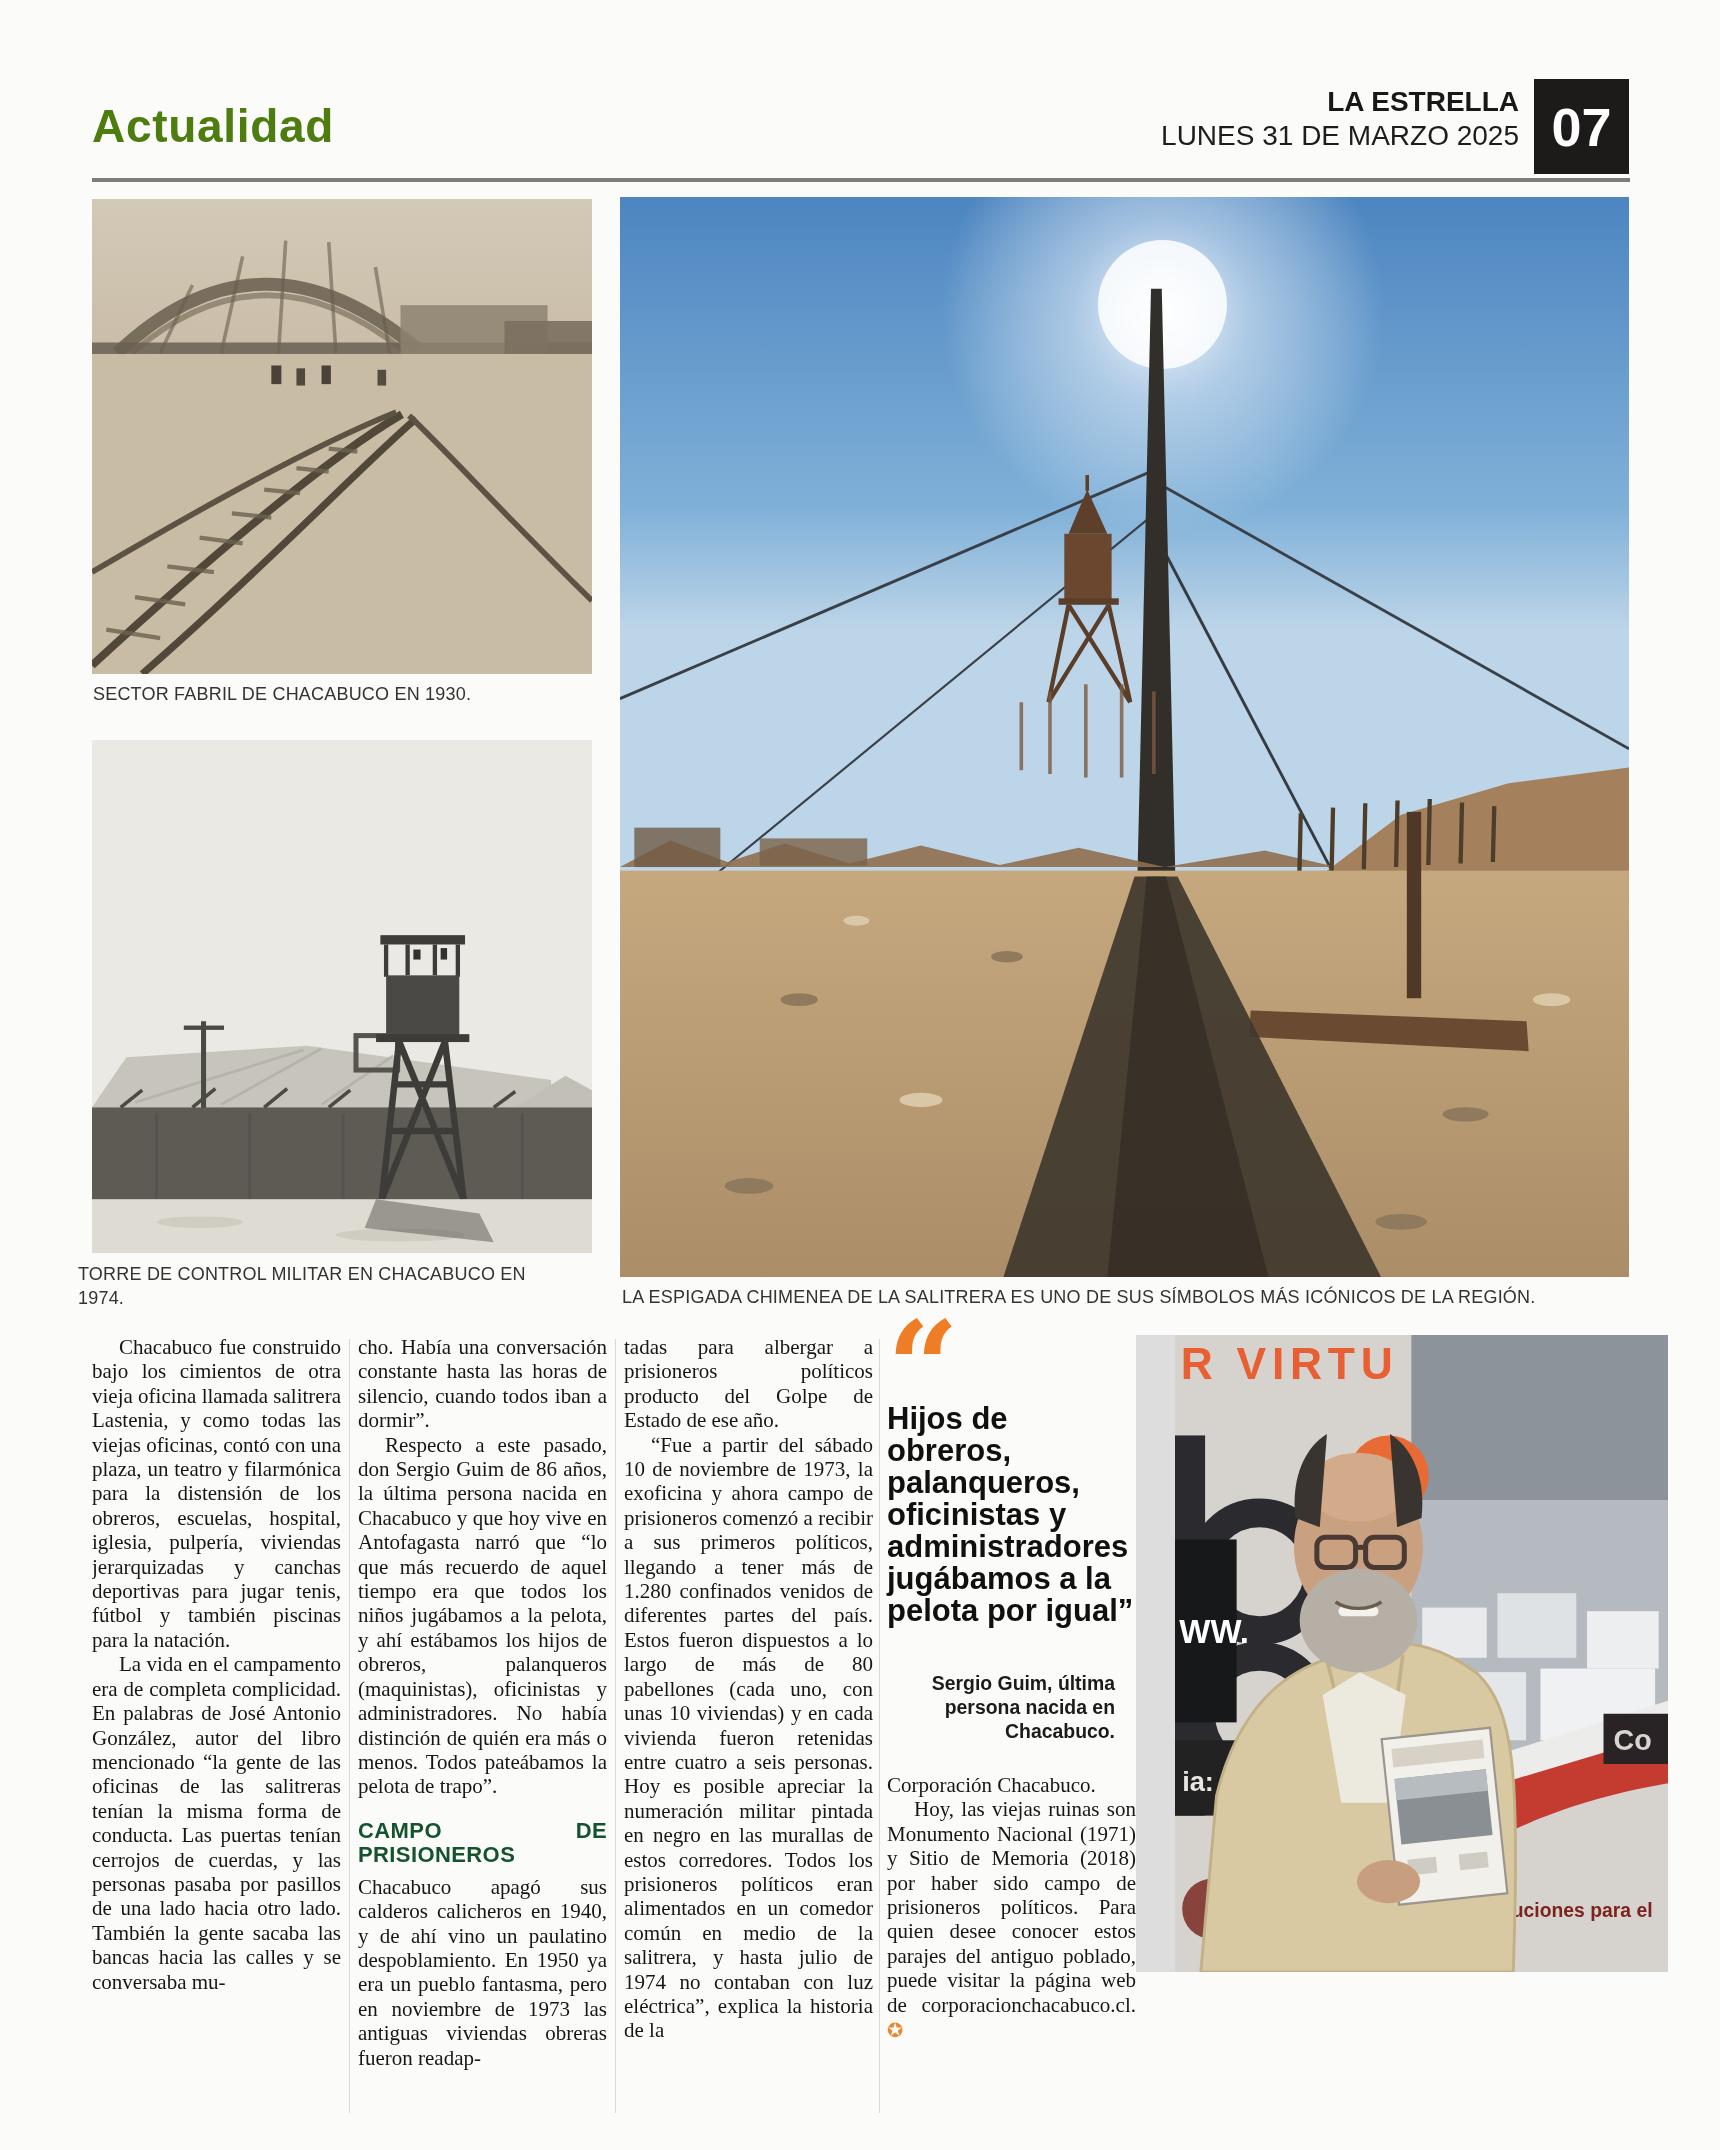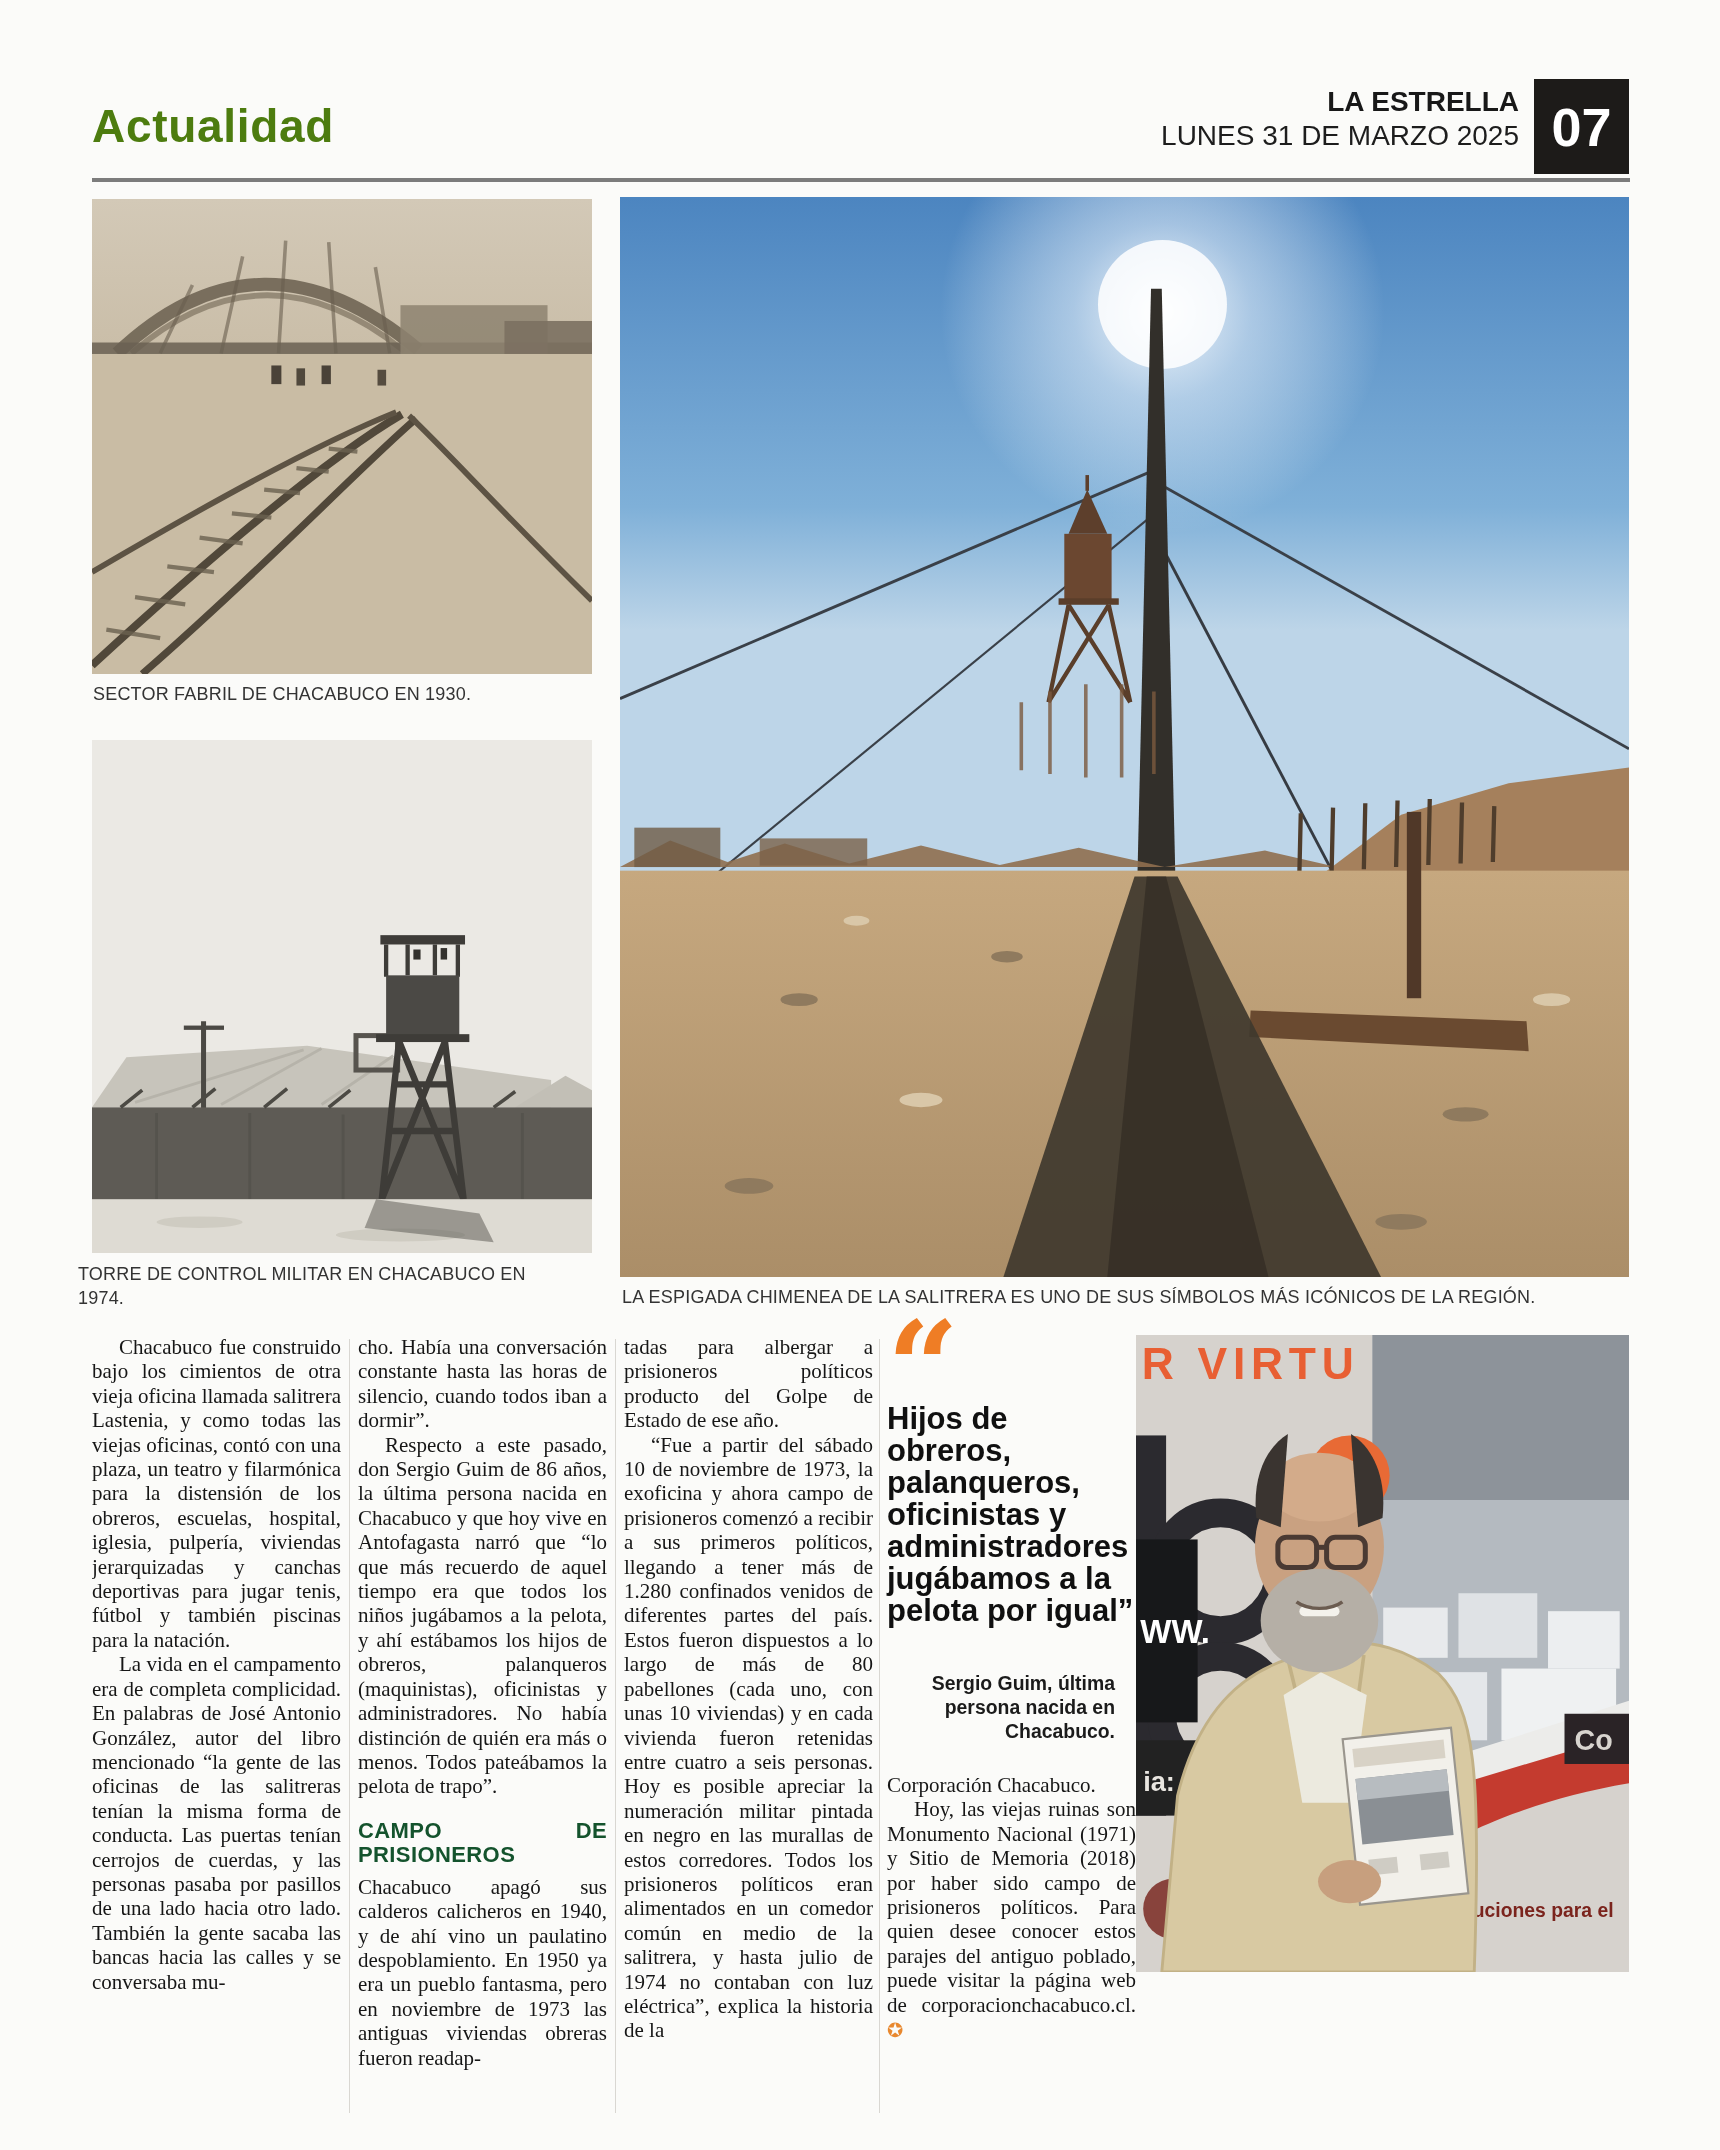--- a/index.html
+++ b/index.html
@@ -16,21 +16,21 @@
             display:flex;align-items:center;justify-content:center;}
   .page-box span{color:#fff;font-size:54px;font-weight:bold;}
   .header-rule{position:absolute;left:92px;top:178px;width:1538px;height:3.6px;background:#7c7c7c;}
 
   
   .photo{position:absolute;overflow:hidden;background:#ddd;}
   .photo svg{display:block;width:100%;height:100%;}
   .photo-fabril{left:92px;top:199px;width:500px;height:475px;}
   .photo-torre{left:92px;top:740px;width:500px;height:513px;}
   .photo-chimenea{left:620px;top:197px;width:1009px;height:1080px;}
-  .photo-libro{left:1136px;top:1335px;width:493px;height:637px;}
+  .photo-libro{left:1136px;top:1335px;width:493px;height:637px;padding-left:39px;}
   .caption{position:absolute;font-size:18px;color:#333;letter-spacing:0.2px;line-height:24px;}
   .cap-fabril{left:93px;top:682px;width:495px;}
   .cap-torre{left:78px;top:1262px;width:495px;}
   .cap-chimenea{left:622px;top:1285px;width:1004px;}
   .cap-libro{left:1136px;top:1981px;width:437px;}
 
   
   .article-col{position:absolute;top:1335px;width:249px;height:789px;
                font-family:"Liberation Serif",serif;font-size:21px;line-height:24.4px;
                text-align:justify;color:#161616;overflow:hidden;}

